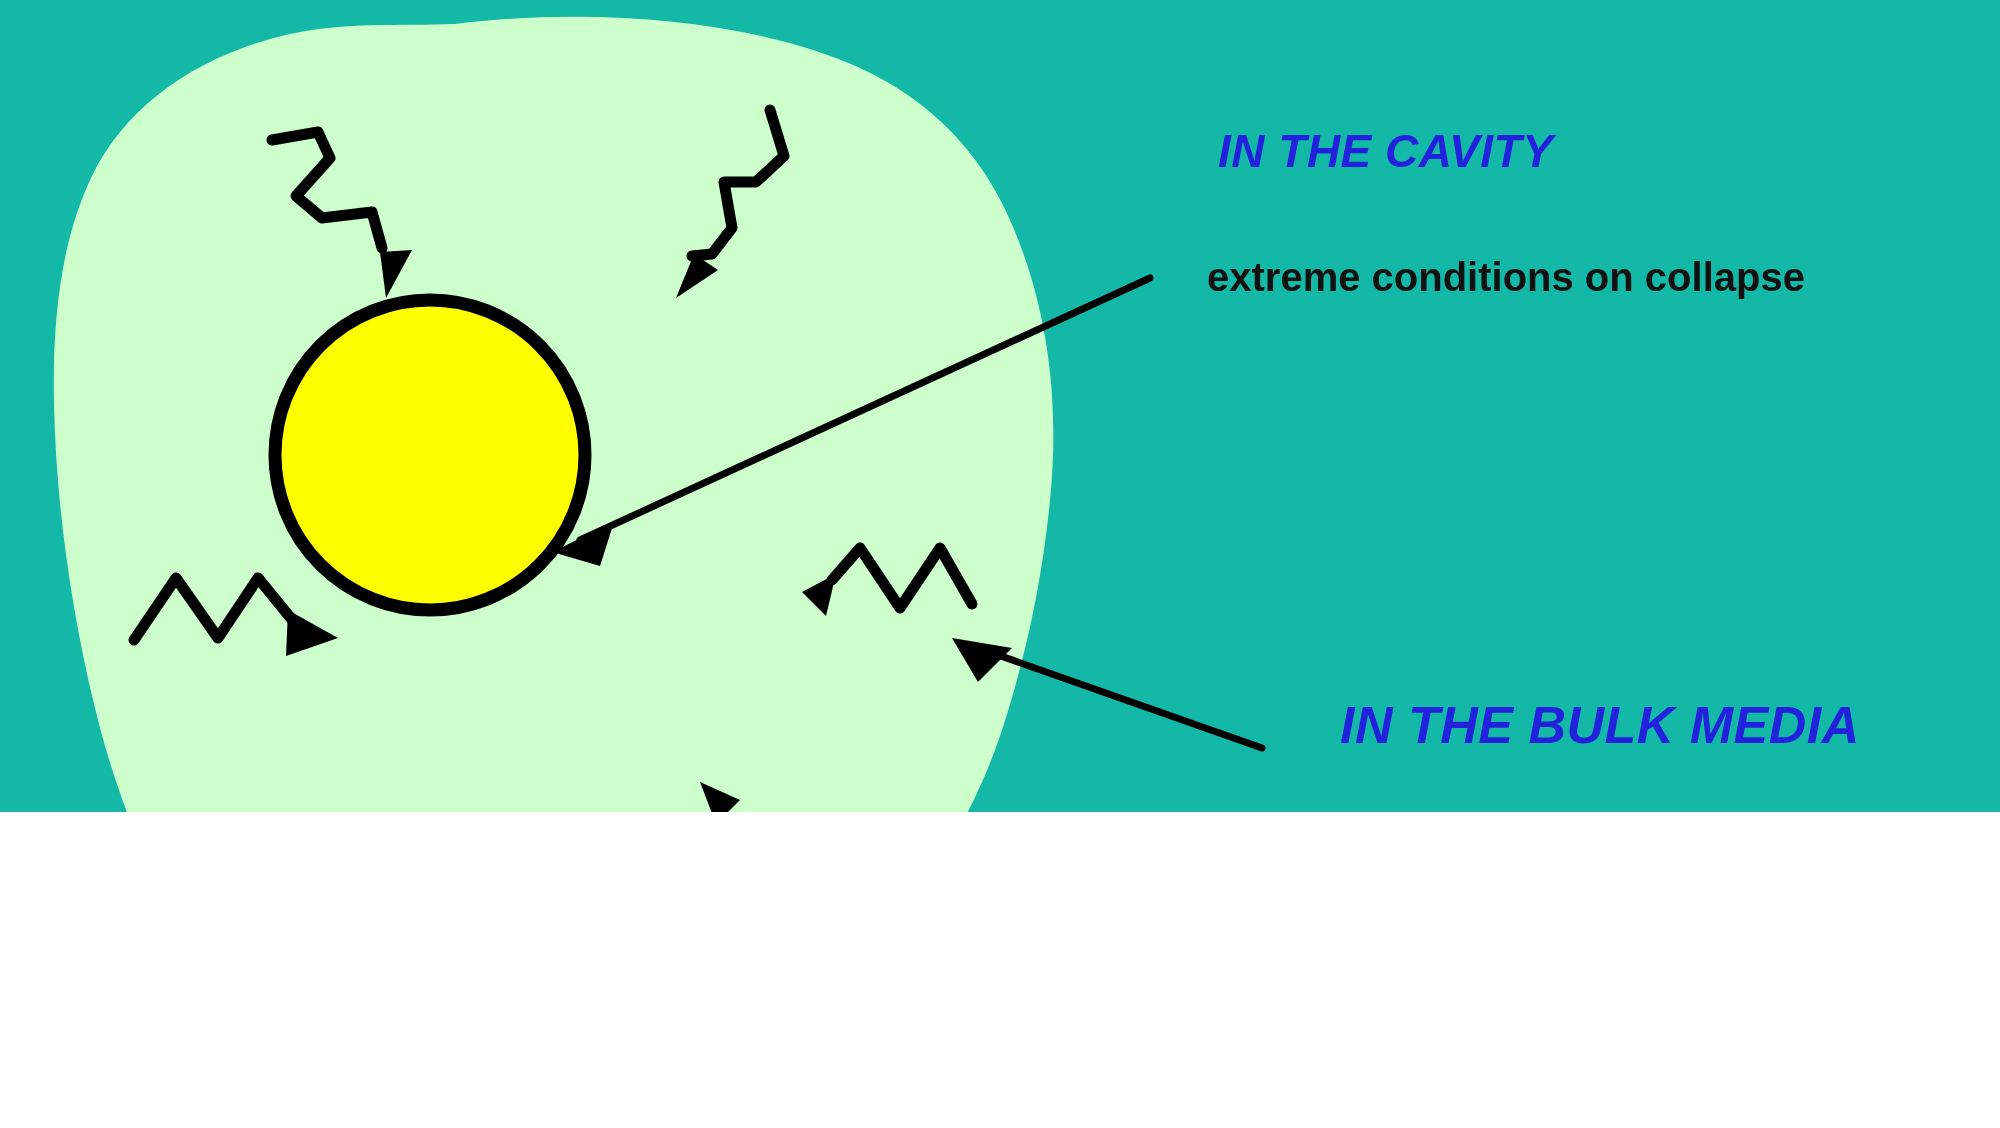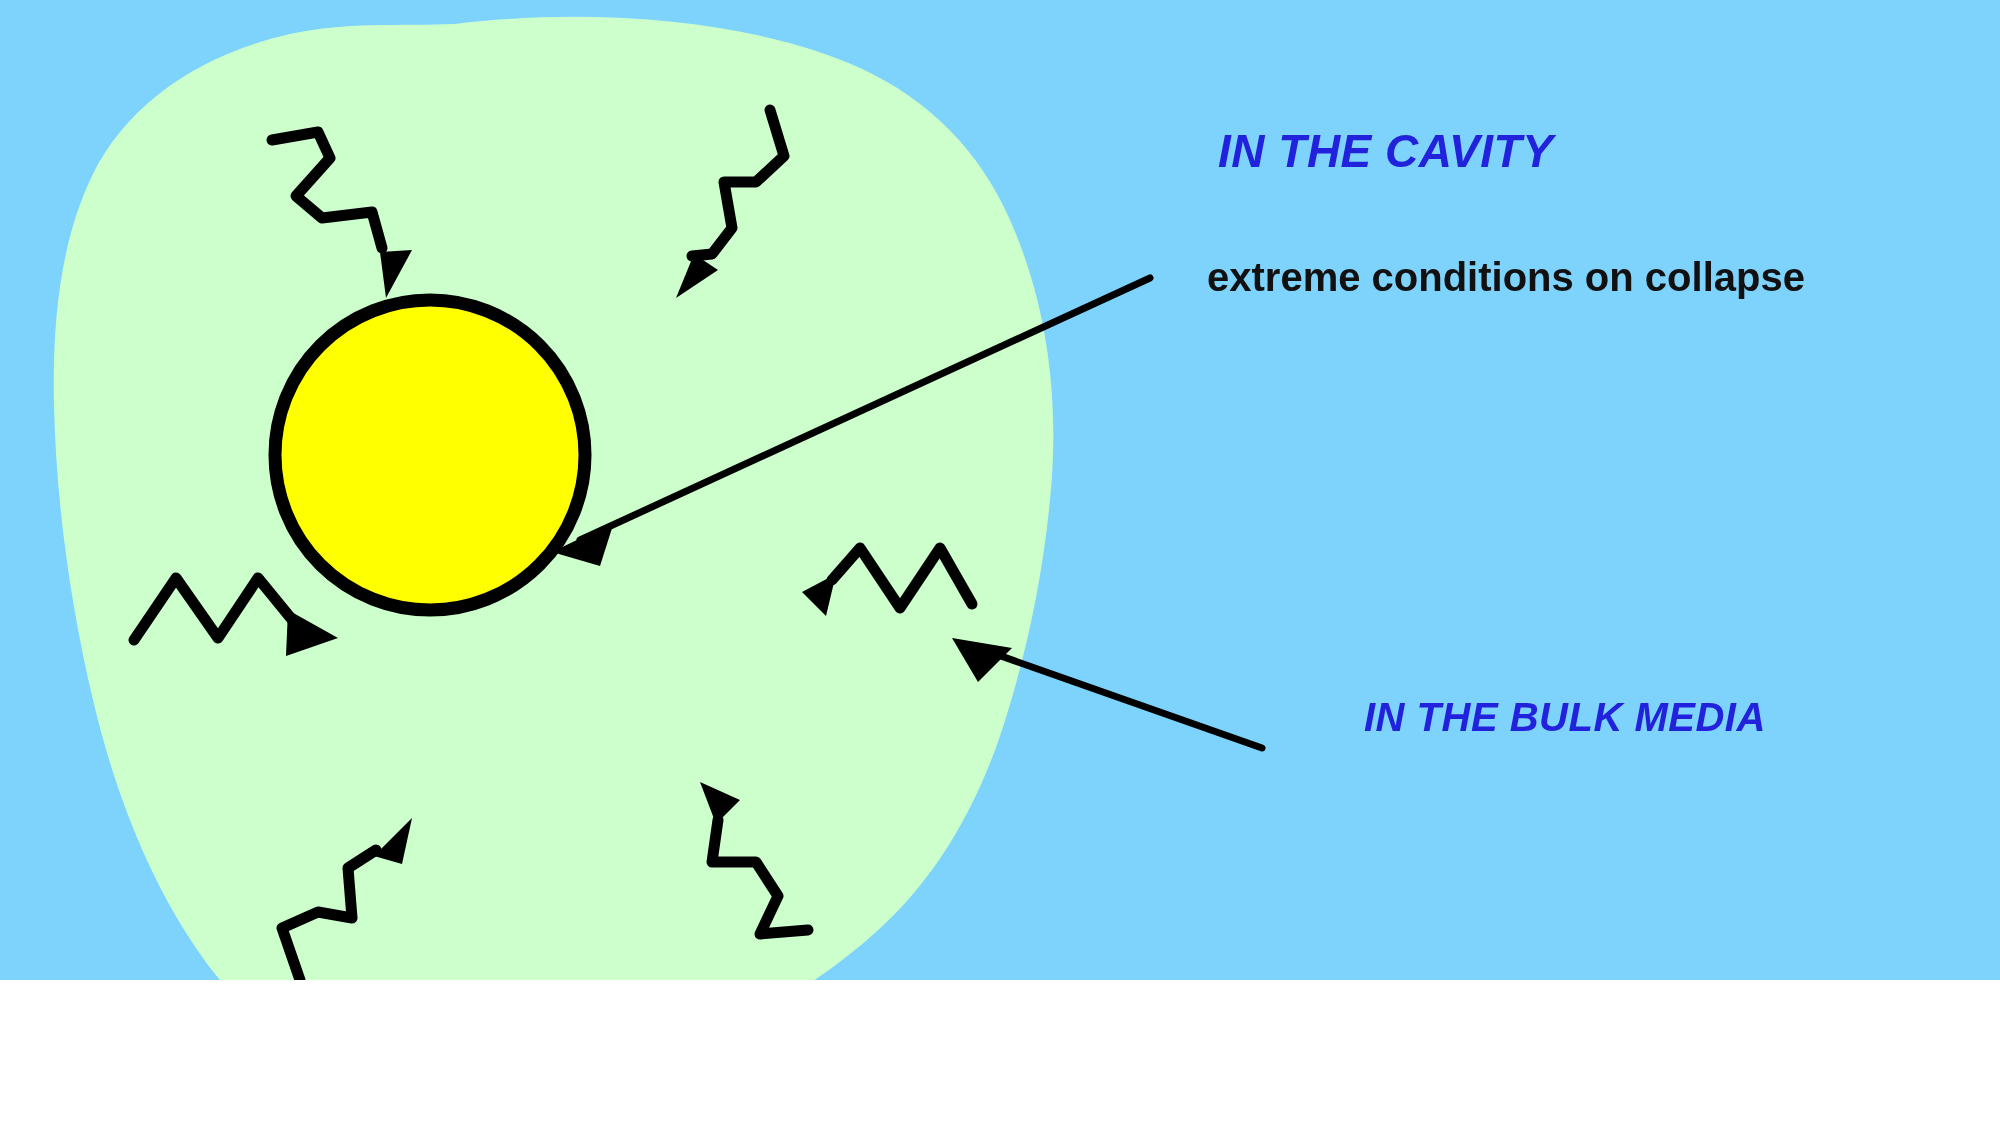--- a/index.html
+++ b/index.html
@@ -3,22 +3,22 @@
 <meta charset="utf-8">
 <style>
   html, body {
     margin: 0;
     padding: 0;
     background: #ffffff;
   }
   #stage {
     position: relative;
     width: 2000px;
-    height: 980px;
-    background: #7dd3fc;
+    height: 812px;
+    background: #14b8a6;
     overflow: hidden;
     font-family: "Liberation Sans", sans-serif;
   }
   #diagram-svg {
     position: absolute;
     left: 0;
     top: 0;
     width: 2000px;
     height: 1128px;
   }
@@ -39,26 +39,25 @@
   .body-cavity {
     left: 1207px;
     top: 252px;
     font-size: 40px;
     font-weight: bold;
     color: #111111;
   }
   .heading-bulk {
     left: 1340px;
     top: 692px;
-    font-size: 40px;
+    font-size: 52px;
     font-weight: bold;
     font-style: italic;
     color: #2222dd;
     letter-spacing: 0.5px;
-    margin-left: 24px;
   }
   .body-bulk {
     left: 1348px;
     top: 822px;
     font-size: 41px;
     font-weight: bold;
     color: #111111;
   }
 </style>
 </head>

